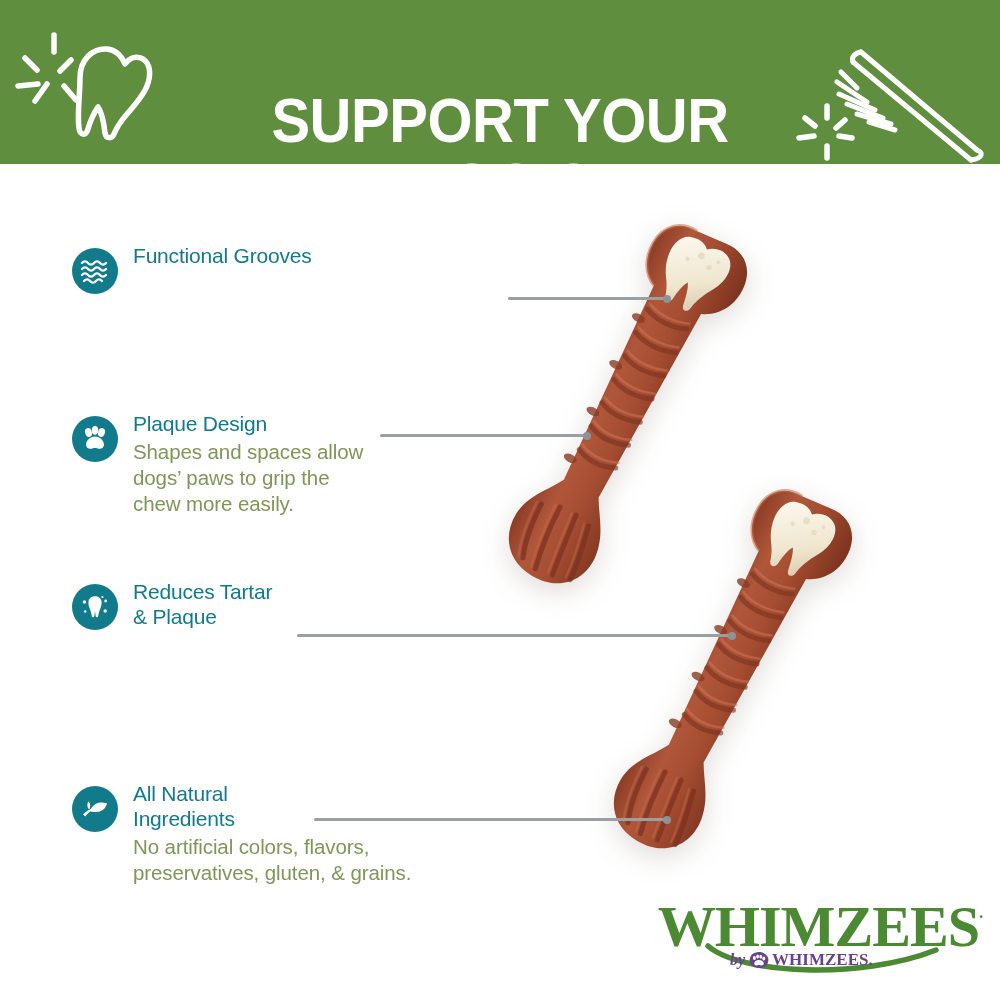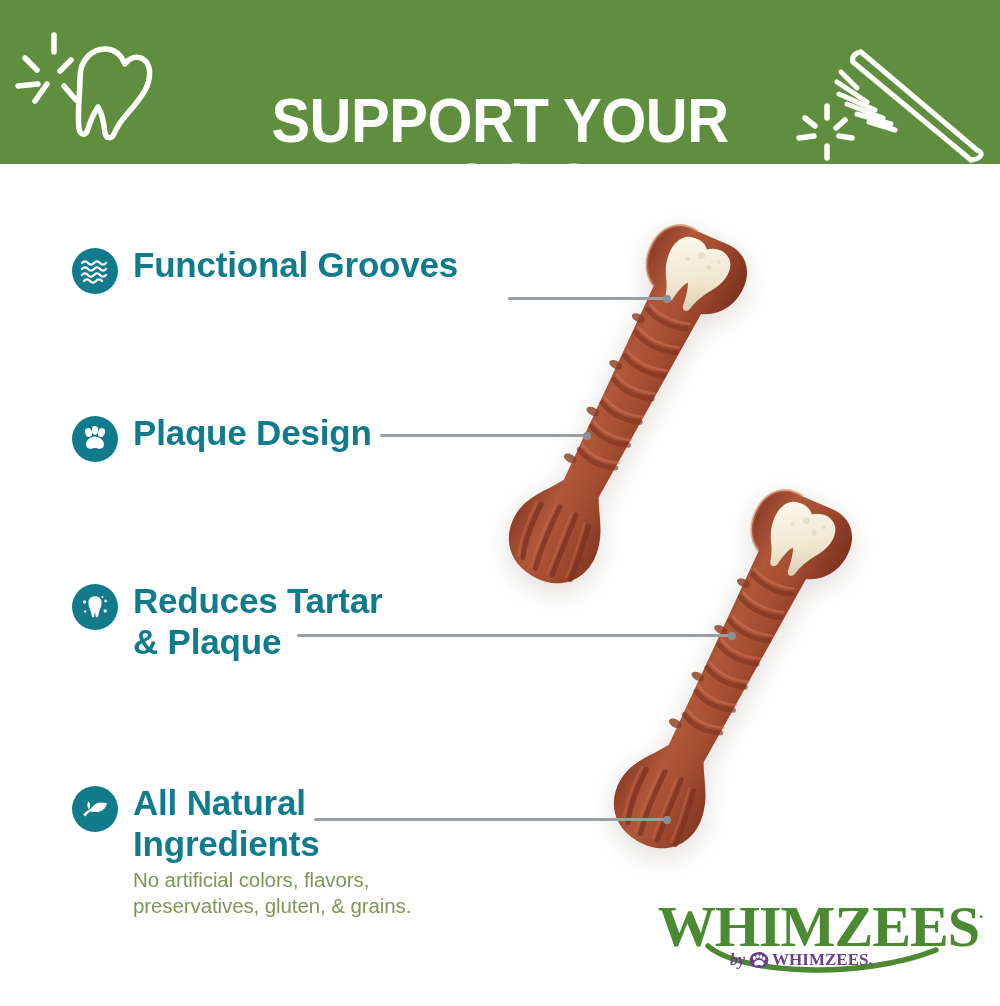--- a/index.html
+++ b/index.html
@@ -78,22 +78,22 @@
     justify-content: center;
   }
   .feature-body {
     position: absolute;
     left: 61px;
     top: -4px;
     width: 370px;
   }
   .feature-title {
     color: #0f7b8d;
-    font-weight: 700;
-    font-size: 35px;
+    font-weight: 400;
+    font-size: 21px;
     line-height: 1.18;
     letter-spacing: -0.2px;
     margin: 0 0 2px 0;
     white-space: pre-line;
   }
   .feature-desc {
     color: #7f9756;
     font-size: 20.5px;
     line-height: 1.28;
     letter-spacing: -0.1px;
@@ -458,20 +458,23 @@
             <ellipse cx="14" cy="5.3" rx="3.2" ry="4.4"></ellipse>
             <ellipse cx="20.5" cy="7.5" rx="3.4" ry="4.4" transform="rotate(18 20.5 7.5)"></ellipse>
             <path d="M14 11.5 C18.8 11.5 23 15.6 23 19.6 C23 23.2 19.6 24.6 16.6 23.4
                      C15 22.8 13 22.8 11.4 23.4 C8.4 24.6 5 23.2 5 19.6
                      C5 15.6 9.2 11.5 14 11.5 Z"></path>
           </g>
         </svg>
       </div>
       <div class="feature-body">
         <p class="feature-title">Plaque Design</p>
+        <p class="feature-desc">Shapes and spaces allow
+dogs’ paws to grip the
+chew more easily.</p>
       </div>
     </div>
 
     <div class="feature" style="top:392px;">
       <div class="feature-icon">
         <svg width="30" height="28" viewBox="0 0 30 28">
           <g fill="#ffffff">
             <path d="M15 3.2 C11 3.2 8.4 5.8 8.4 9.6 C8.4 12.6 9.4 15 10.4 17.4
                      C11.1 19.2 11.6 21.4 11.9 23.2 C12.1 24.7 14 24.7 14.3 23.2
                      C14.6 21.4 14.8 19.4 15 18 C15.2 19.4 15.4 21.4 15.7 23.2

